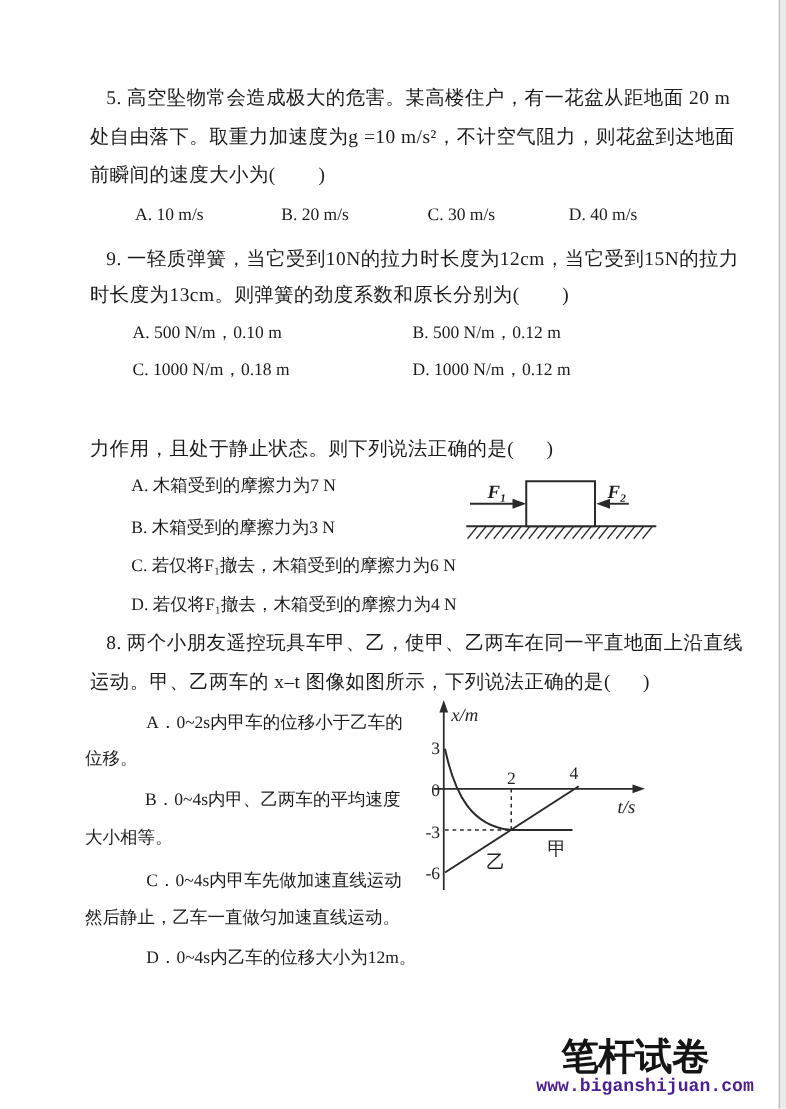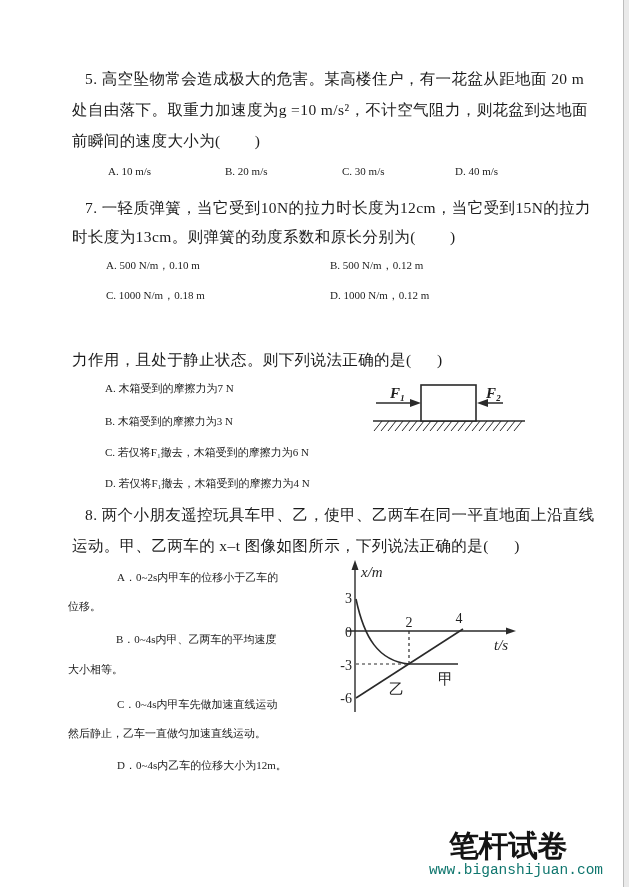--- a/index.html
+++ b/index.html
@@ -1,50 +1,50 @@
 <!DOCTYPE html>
 <html><head>
 <meta charset="utf-8">
 <style>
   html,body{margin:0;padding:0;}
   body{width:629px;height:887px;background:#ffffff;overflow:hidden;
        font-family:"Liberation Serif","DejaVu Serif",serif;}
   .page{position:relative;width:629px;height:735px;background:#ffffff;}
   .ln{position:absolute;white-space:pre;font-size:15.5px;color:#1b1b1b;
       line-height:1;letter-spacing:0.4px;}
-  .opt{position:absolute;white-space:pre;font-size:11px;color:#1b1b1b;line-height:1;}
+  .opt{position:absolute;white-space:pre;font-size:14px;color:#1b1b1b;line-height:1;}
   .edge{position:absolute;top:0;right:0;width:5px;height:887px;
         background:#eaeaea;border-left:1px solid #bdbdbd;}
   svg{position:absolute;overflow:visible;}
   svg text{font-family:"Liberation Serif","DejaVu Serif",serif;fill:#1f1f1f;}
   .axis-lab{font-style:italic;font-size:15px;}
   .tick{font-size:14px;}
   .cjk-lab{font-size:15px;}
   .flab{font-style:italic;font-weight:bold;font-size:15px;}
   .logo-title{position:absolute;left:449px;top:831px;font-size:30px;font-weight:900;
               color:#141414;line-height:1;letter-spacing:-0.5px;}
   .logo-free{position:absolute;left:436px;top:856px;font-size:9px;font-weight:bold;
              line-height:1;}
-  .logo-url{position:absolute;left:429px;top:863px;font-size:14.5px;font-weight:normal;
-            color:#0f766e;line-height:1;font-family:"Liberation Mono","DejaVu Sans Mono",monospace;}
+  .logo-url{position:absolute;left:429px;top:863px;font-size:14.5px;font-weight:bold;
+            color:#4c1d95;line-height:1;font-family:"Liberation Mono","DejaVu Sans Mono",monospace;}
 </style>
 </head>
 <body>
 
 <div class="page">
 
   <div class="ln" style="left:85px;top:71px">5. 高空坠物常会造成极大的危害。某高楼住户，有一花盆从距地面 20 m</div>
   <div class="ln" style="left:72px;top:102px">处自由落下。取重力加速度为g =10 m/s²，不计空气阻力，则花盆到达地面</div>
   <div class="ln" style="left:72px;top:133px">前瞬间的速度大小为(        )</div>
   <div class="opt" style="left:108px;top:166px">A. 10 m/s</div>
   <div class="opt" style="left:225px;top:166px">B. 20 m/s</div>
   <div class="opt" style="left:342px;top:166px">C. 30 m/s</div>
   <div class="opt" style="left:455px;top:166px">D. 40 m/s</div>
 
-  <div class="ln" style="left:85px;top:200px">7. 一轻质弹簧，当它受到10N的拉力时长度为12cm，当它受到15N的拉力</div>
+  <div class="ln" style="left:85px;top:200px">9. 一轻质弹簧，当它受到10N的拉力时长度为12cm，当它受到15N的拉力</div>
   <div class="ln" style="left:72px;top:229px">时长度为13cm。则弹簧的劲度系数和原长分别为(        )</div>
   <div class="opt" style="left:106px;top:260px">A. 500 N/m，0.10 m</div>
   <div class="opt" style="left:330px;top:260px">B. 500 N/m，0.12 m</div>
   <div class="opt" style="left:106px;top:290px">C. 1000 N/m，0.18 m</div>
   <div class="opt" style="left:330px;top:290px">D. 1000 N/m，0.12 m</div>
 
   <div class="ln" style="left:72px;top:352px">力作用，且处于静止状态。则下列说法正确的是(      )</div>
   <div class="opt" style="left:105px;top:383px">A. 木箱受到的摩擦力为7 N</div>
   <div class="opt" style="left:105px;top:416px">B. 木箱受到的摩擦力为3 N</div>
   <div class="opt" style="left:105px;top:447px">C. 若仅将F₁撤去，木箱受到的摩擦力为6 N</div>

